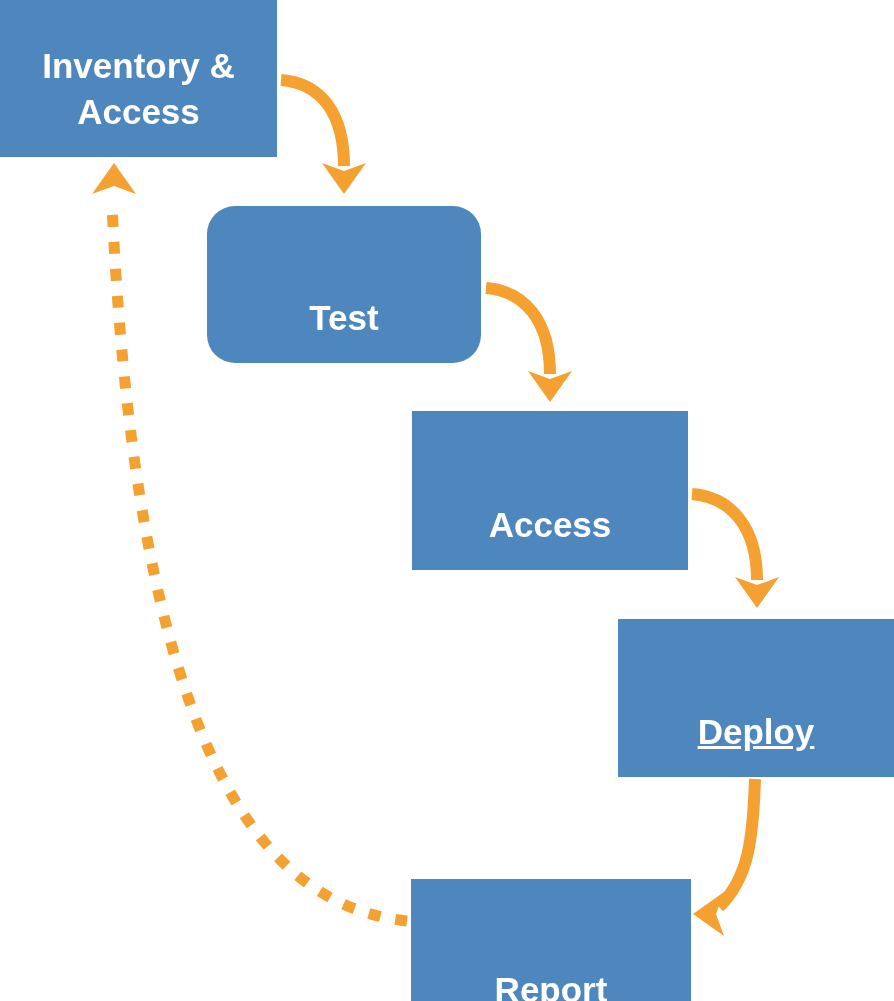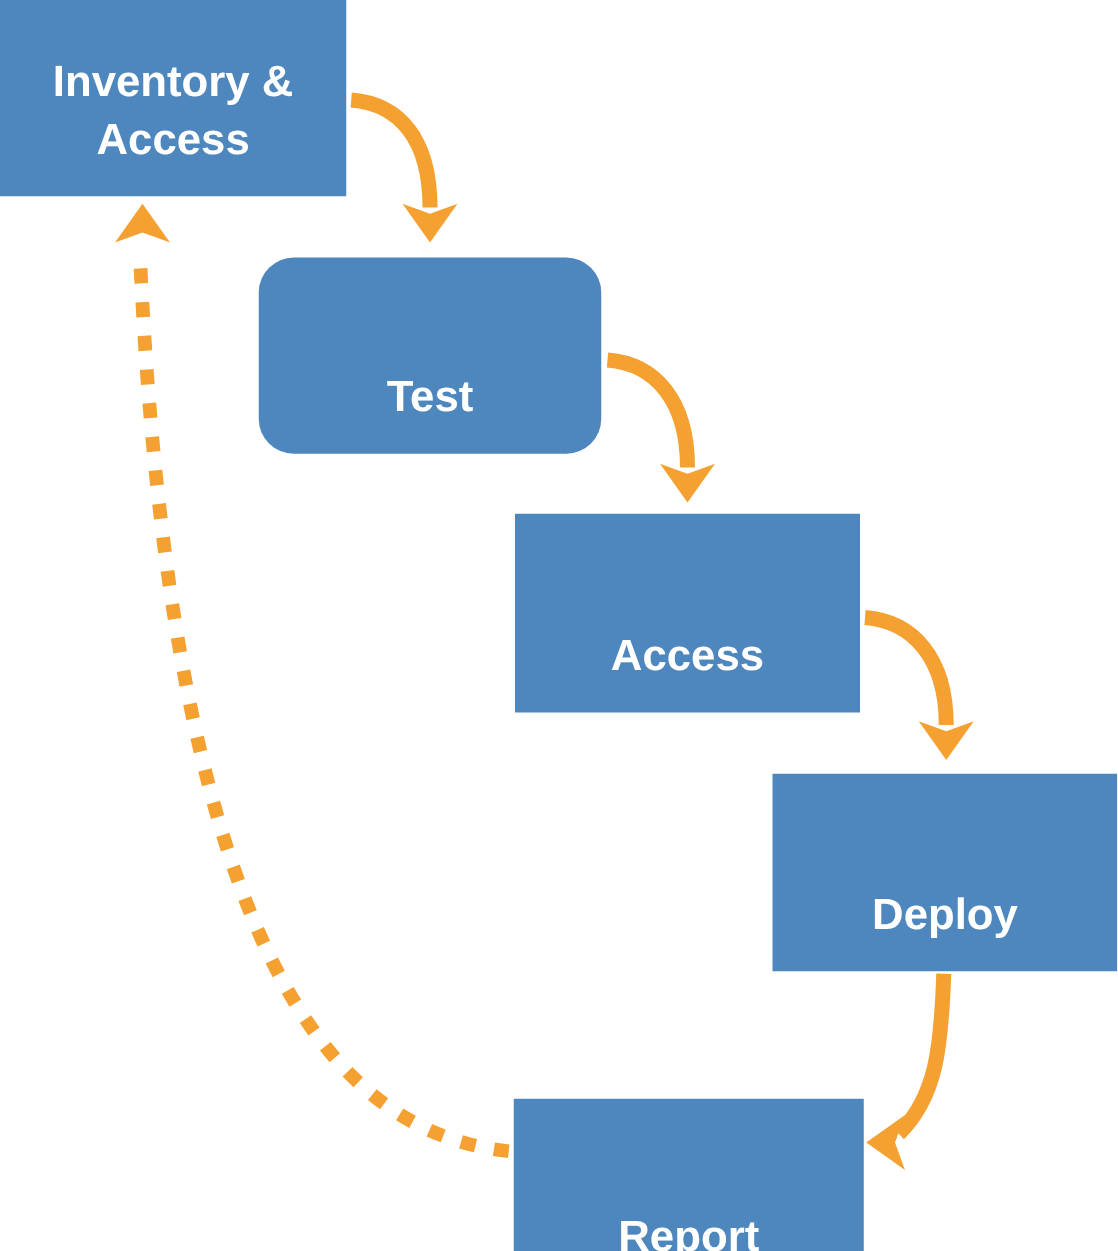--- a/index.html
+++ b/index.html
@@ -38,21 +38,21 @@
   }
   .flow-box .label {
     display: block;
     width: 100%;
     padding: 0 12px 22px 12px;
     box-sizing: border-box;
   }
   .box-inventory { left: 0px;   top: 0px;   width: 277px; height: 157px; }
   .box-test      { left: 207px; top: 206px; width: 274px; height: 157px; border-radius: 28px; }
   .box-target    { left: 412px; top: 411px; width: 276px; height: 159px; }
-  .box-deploy    { left: 618px; top: 619px; width: 276px; height: 158px; }
+  .box-deploy    { left: 618px; top: 619px; width: 276px; height: 158px; text-decoration: underline; }
   .box-report    { left: 411px; top: 879px; width: 280px; height: 156px; }
 </style>
 </head>
 <body>
 
 <div class="canvas">
 
   <svg class="arrow-layer" width="894" height="1001" viewBox="0 0 894 1001" xmlns="http://www.w3.org/2000/svg">
 
     <g>

